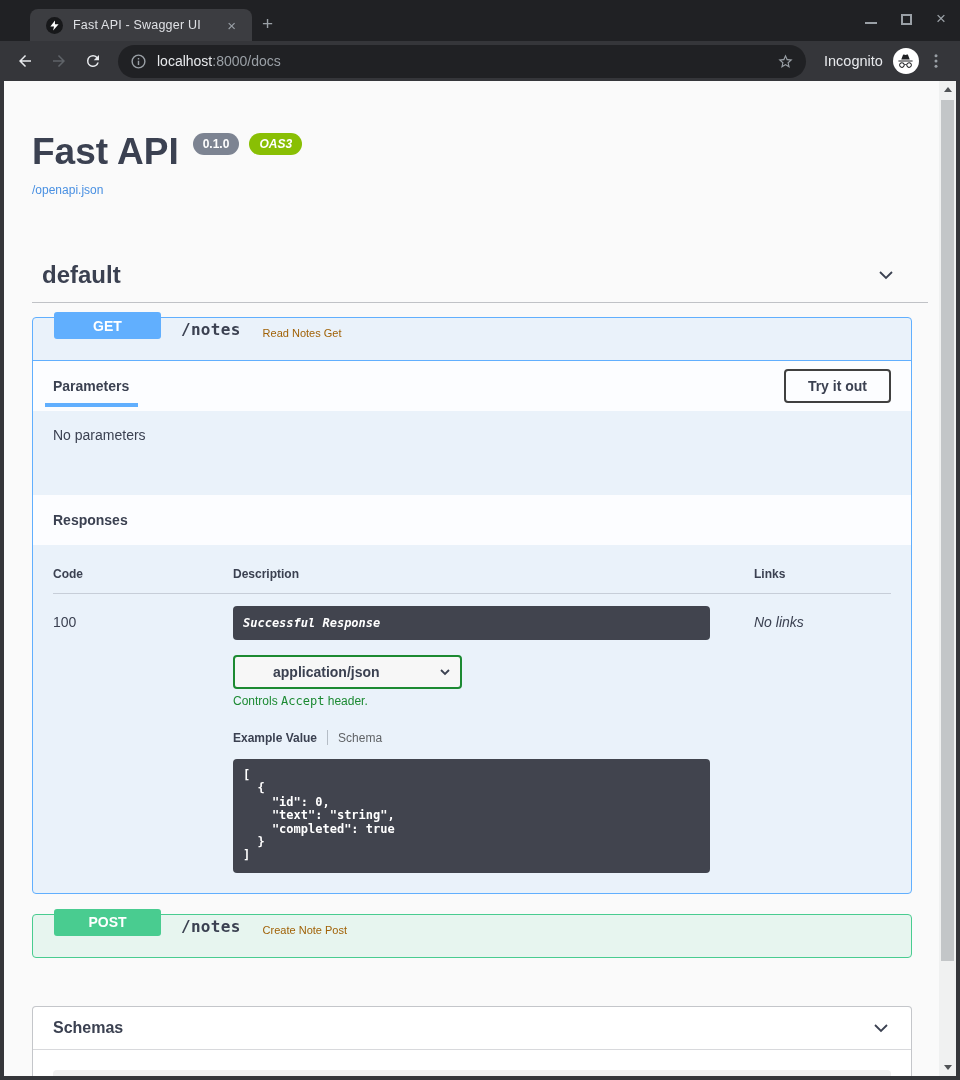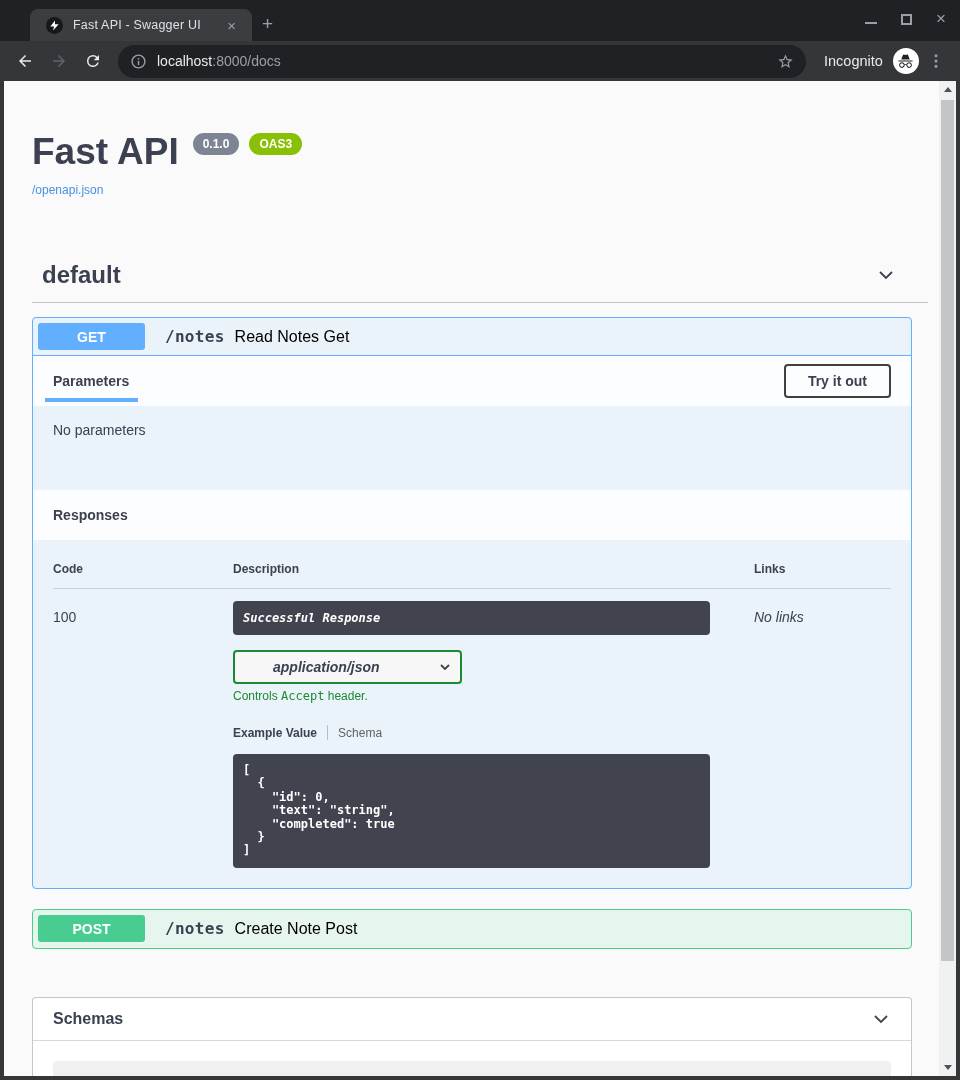--- a/index.html
+++ b/index.html
@@ -48,40 +48,40 @@
   .tri-down { width:0; height:0; border-left:4px solid transparent; border-right:4px solid transparent;
               border-top:5px solid #505356; }
   .sb-thumb { position:absolute; left:2px; top:19px; width:13px; height:861px; background:#c3c6c8; }
 
   
   .info { margin-top:50px; }
   .api-title { font-size:37px; font-weight:700; color:#3b4151; display:flex; align-items:flex-start; }
   .badges { display:flex; gap:10px; margin-left:14px; margin-top:2px; }
   .badge { font-size:12px; font-weight:700; color:#fff; border-radius:57px; padding:4px 10px; }
   .badge-version { background:#7d8492; }
-  .badge-oas { background:#89bf04; }
+  .badge-oas { background:#89bf04;font-style:italic; }
   .openapi-link { display:inline-block; margin-top:10px; font-size:12px; color:#4990e2; text-decoration:none; }
 
   .tag-section { margin-top:60px; }
   .tag-header { display:flex; align-items:center; justify-content:space-between; padding:0 20px 0 10px;
                 height:34px; cursor:pointer; width:884px; }
   .tag-name { font-size:24px; font-weight:700; color:#3b4151; }
   .tag-divider { width:896px; height:1px; background:rgba(59,65,81,.3); margin-top:10px; }
 
   .opblock { width:880px; border-radius:4px; margin-top:14px; }
   .opblock-get { border:1px solid #61affe; background:rgba(97,175,254,.1); }
   .opblock-post { border:1px solid #49cc90; background:rgba(73,204,144,.1); margin-top:20px; }
-  .op-summary { display:flex; align-items:center; padding:5px; height:38px; cursor:pointer; }
+  .op-summary { display:flex; align-items:flex-end; padding:21px; height:38px; cursor:pointer; }
   .op-summary-get { border-bottom:1px solid #61affe; }
   .method-btn { width:107px; height:27px; border:none; border-radius:3px; color:#fff; font-weight:700;
                 font-size:14px; font-family:inherit; }
   .method-get { background:#61affe; }
   .method-post { background:#49cc90; }
   .op-path { font-size:16px; font-weight:700; color:#3b4151; margin-left:10px; padding:0 10px; letter-spacing:.3px; }
-  .op-desc { font-size:16px; color:#000000; margin-left:0px; }
+  .op-desc { font-size:11px; color:#a16207; margin-left:12px; }
 
   .section-header { background:rgba(255,255,255,.85); display:flex; align-items:center;
                     justify-content:space-between; min-height:50px; padding:8px 20px; position:relative; }
   .sec-title { font-size:14px; font-weight:700; color:#3b4151; }
   .tab-underline { position:absolute; left:12px; bottom:4px; width:93px; height:4px; background:#61affe; }
   .tryout-btn { background:transparent; border:2px solid #404040; border-radius:4px; padding:7px 22px;
                 font-size:14px; font-weight:600; color:#3b4151; font-family:inherit; }
 
   .no-params { padding:16px 20px 52px 20px; font-size:14px; color:#3b4151; }
 
@@ -90,21 +90,21 @@
   .resp-row { display:flex; padding-top:12px; }
   .col-code { width:180px; } .col-desc { flex:1; padding-right:44px; } .col-links { width:137px; }
   .col-head { font-size:12px; font-weight:700; color:#3b4151; }
   .code-val { font-size:14px; color:#3b4151; padding-top:8px; }
   .no-links { font-size:14px; font-style:italic; color:#3b4151; padding-top:8px; }
   .resp-desc-box { background:#41444e; border-radius:4px; padding:10px; color:#fff; font-size:12px;
                    font-weight:700; font-style:italic; }
   .media-select-wrap { position:relative; width:229px; margin-top:15px; }
   .media-select { width:229px; height:34px; appearance:none; -webkit-appearance:none; background:#f7f7f7;
                   border:2px solid #1c8a32; border-radius:4px; font-size:14px; font-weight:600;
-                  color:#3b4151; padding:0 30px 0 38px; font-family:inherit;font-style:italic; }
+                  color:#3b4151; padding:0 30px 0 38px; font-family:inherit; }
   .media-select-chevron { position:absolute; right:10px; top:10px; pointer-events:none; }
   .accept-note { margin-top:5px; font-size:12px; color:#1c8a32; }
   .accept-note .mono { font-size:12px; }
   .model-tabs { display:flex; align-items:center; margin-top:22px; }
   .tab-example { font-size:12px; font-weight:700; color:#3b4151; }
   .tab-sep { width:1px; height:15px; background:rgba(59,65,81,.3); margin:0 10px; }
   .tab-schema { font-size:12px; color:#606366; }
   .example-pre { margin-top:14px; background:#41444e; border-radius:4px; padding:10px;
                  color:#fff; font-size:12px; font-weight:700; line-height:13.4px; white-space:pre;
                  font-family:"DejaVu Sans Mono","Liberation Mono",monospace; }

